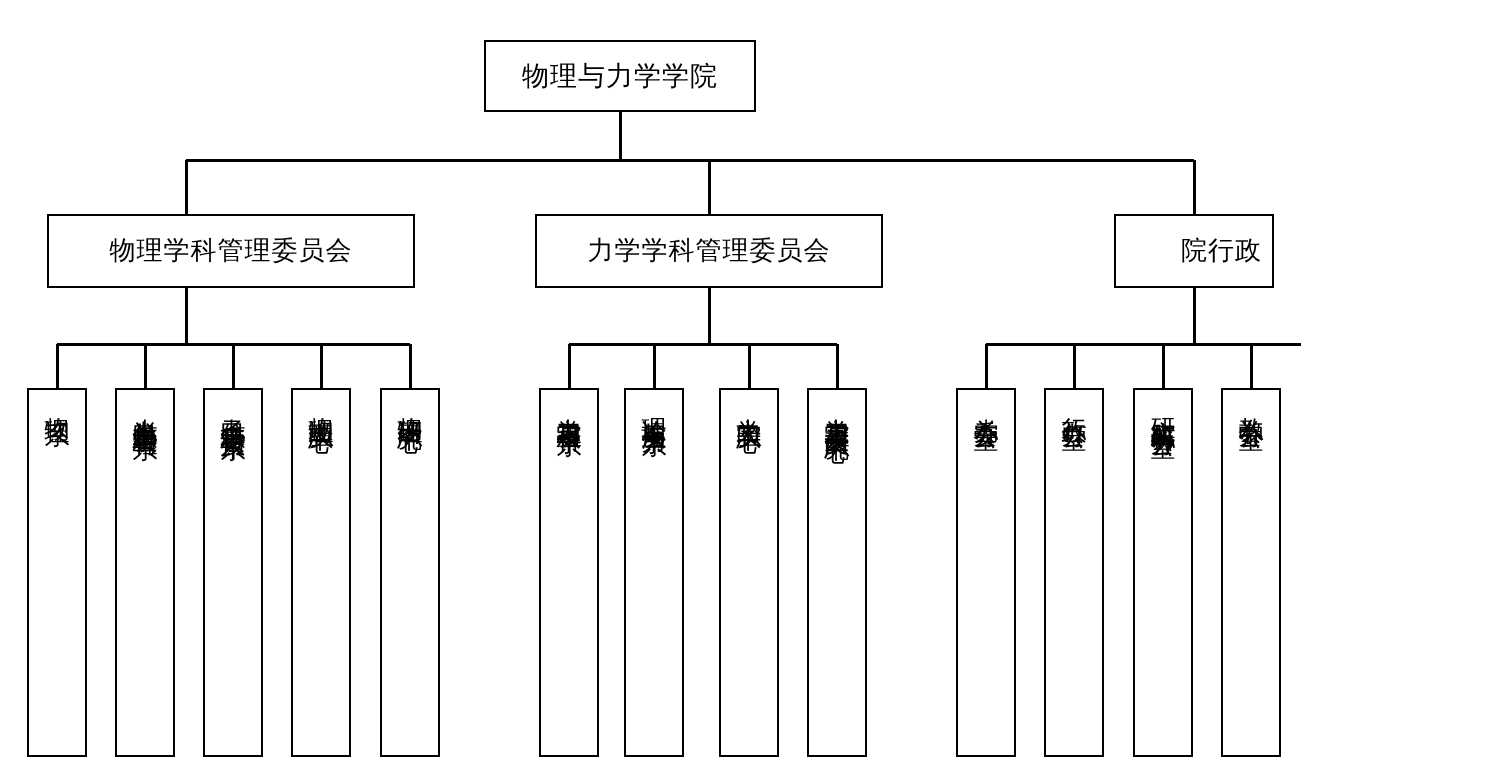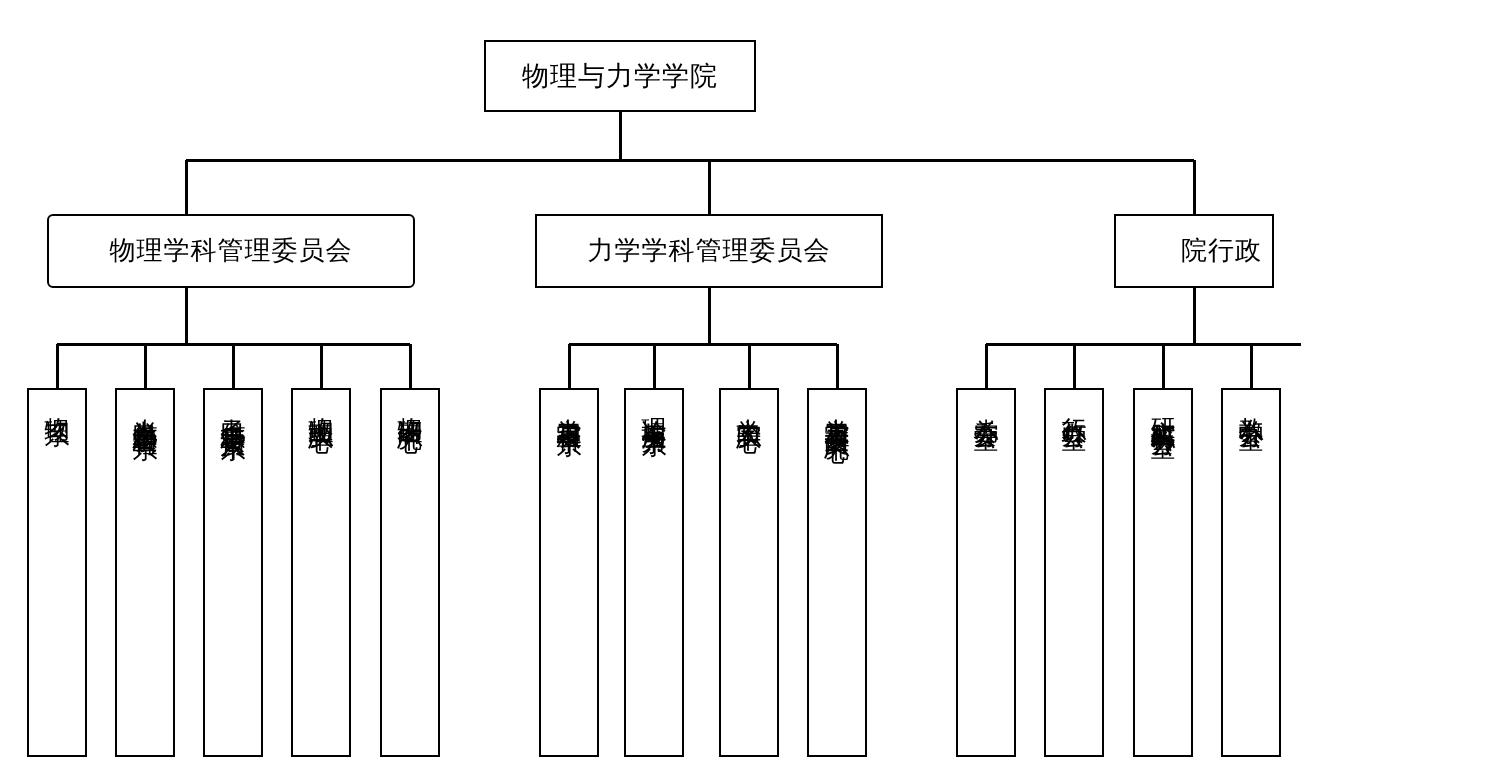--- a/index.html
+++ b/index.html
@@ -100,21 +100,21 @@
       <line x1="1251" y1="344" x2="1251" y2="388"></line>
       <line x1="1340" y1="344" x2="1340" y2="388"></line>
       <line x1="1435" y1="344" x2="1435" y2="388"></line>
     </g>
   </svg>
 
   <div class="node node-h node-root" style="left:484px; top:40px; width:272px; height:72px;">
     <span>物理与力学学院</span>
   </div>
 
-  <div class="node node-h" style="left:47px; top:214px; width:368px; height:74px;border-radius:6px;">
+  <div class="node node-h" style="left:47px; top:214px; width:368px; height:74px;">
     <span>物理学科管理委员会</span>
   </div>
 
   <div class="node node-h" style="left:535px; top:214px; width:348px; height:74px;">
     <span>力学学科管理委员会</span>
   </div>
 
   <div class="node node-h" style="left:1114px; top:214px; width:160px; height:74px;justify-content:flex-end;">
     <span>院行政</span>
   </div>

